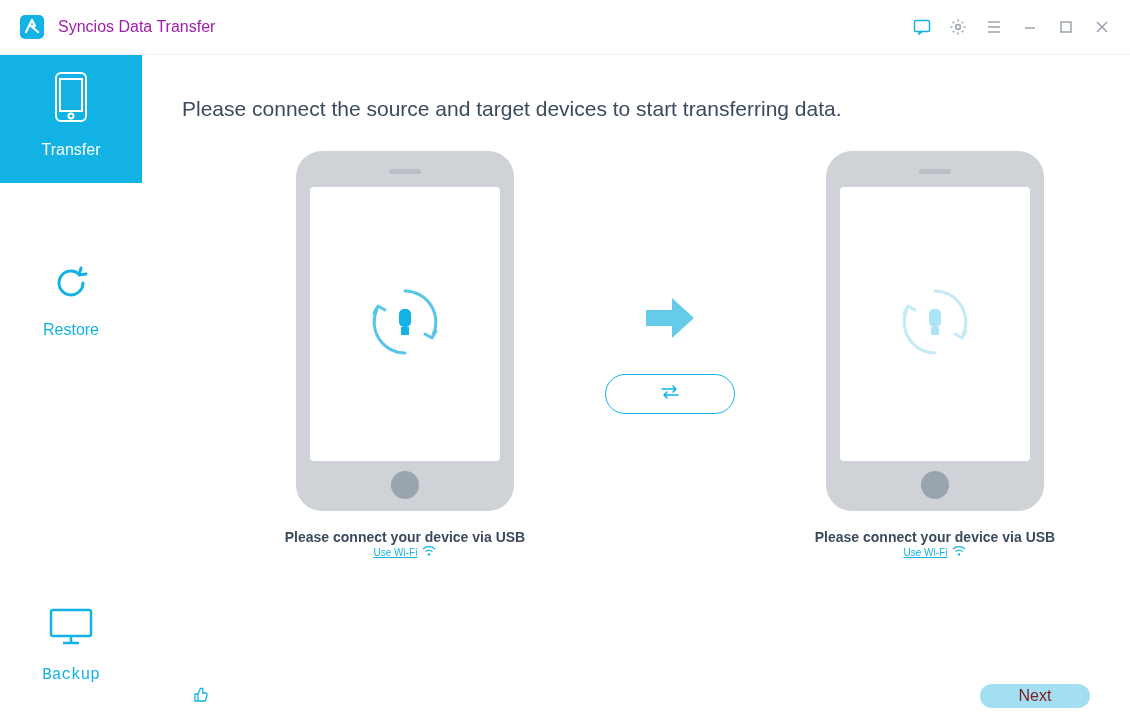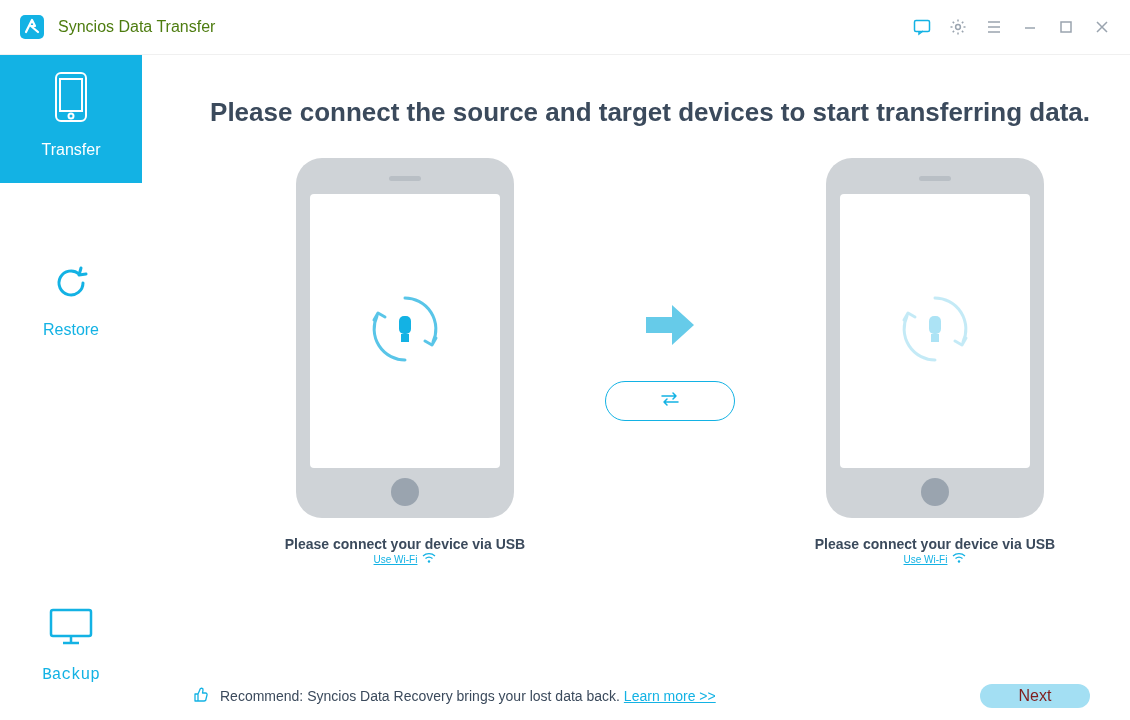--- a/index.html
+++ b/index.html
@@ -1,36 +1,36 @@
 <!DOCTYPE html>
 <html><head>
   <meta charset="utf-8">
   <style>
     * { box-sizing: border-box; margin: 0; padding: 0; }
     body { font-family: "Segoe UI", -apple-system, sans-serif; width: 1130px; height: 720px; overflow: hidden; background: #fff; }
     
     .titlebar { height: 55px; display: flex; align-items: center; padding: 0 10px 0 18px; border-bottom: 1px solid #f0f0f0; }
     .titlebar .logo { width: 28px; height: 28px; margin-right: 12px; }
-    .titlebar .title { font-size: 16px; color: #4d7c0f; font-weight: 400; text-align: center;}
+    .titlebar .title { font-size: 16px; color: #a21caf; font-weight: 400; text-align: center;}
     .titlebar .spacer { flex: 1; }
     .titlebar .tb-icon { width: 36px; height: 36px; display: flex; align-items: center; justify-content: center; cursor: pointer; color: #9aa4af; }
     .titlebar .tb-icon.accent { color: #13b2e4; }
     .titlebar .tb-icon svg { display: block; }
     
     .body { display: flex; height: calc(720px - 55px); }
     
     .sidebar { width: 142px; background: #fff; display: flex; flex-direction: column; padding-top: 0; }
     .sidebar-item { display: flex; flex-direction: column; align-items: center; padding: 16px 0 24px; cursor: pointer; color: #13b2e4; }
     .sidebar-item.active { background: #13b2e4; color: #fff; }
     .sidebar-item .icon { margin-bottom: 14px; }
     .sidebar-item .lbl { font-size: 16px; }
     .sidebar .gap { flex:1; }
     
     .main { flex: 1; position: relative; padding: 28px 40px 0; }
-    .headline { text-align: right; font-size: 26px; color: #3b4a5c; margin: 14px 0 30px; font-weight: 700; }
+    .headline { text-align: left; font-size: 21px; color: #3b4a5c; margin: 14px 0 30px; font-weight: 400; }
     
     .devices { display: flex; align-items: center; justify-content: flex-end; gap: 40px; }
     .device-col { display: flex; flex-direction: column; align-items: center; width: 310px; }
     .phone { width: 218px; height: 360px; position: relative; }
     .phone-body { position:absolute; inset:0; background:#cfd3d7; border-radius: 26px; }
     .phone-screen { position:absolute; left:14px; right:14px; top:36px; bottom:50px; background:#fff; border-radius:4px; display:flex; align-items:center; justify-content:center; }
     .phone-home { position:absolute; bottom:12px; left:50%; transform:translateX(-50%); width:28px; height:28px; background:#9aa4af; border-radius:50%; }
     .phone-speaker { position:absolute; top:18px; left:50%; transform:translateX(-50%); width:32px; height:5px; background:#b9bfc5; border-radius:3px; }
     .plug { opacity: 0.35; }
     .plug.solid { opacity: 1; }
@@ -205,21 +205,18 @@
       </div>
     </div>
 
     <div class="footer">
       <div class="rec">
         <span>
           <svg width="18" height="18" viewBox="0 0 18 18">
               <path d="M3 8 h3 v7 h-3 z M6 15 h6 a2 2 0 0 0 2 -2 l1 -4 a1.5 1.5 0 0 0 -1.5 -2 h-3 l0.5 -3 a1.5 1.5 0 0 0 -3 -0.5 l-2 4.5" fill="none" stroke="#13b2e4" stroke-width="1.3" stroke-linejoin="round"></path>
             </svg>
         </span>
-        <span>
-          <span>Recommend: Syncios Data Recovery brings your lost data back. </span><a>Learn more &gt;&gt;</a>
-        </span>
       </div>
       <span class="spacer"></span>
       <button class="next-btn">Next</button>
     </div>
   </div>
 </div>
 
 </body></html>

